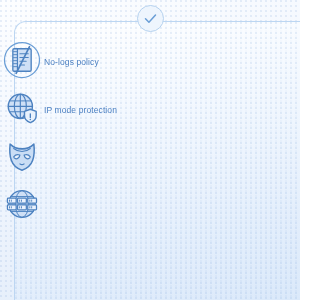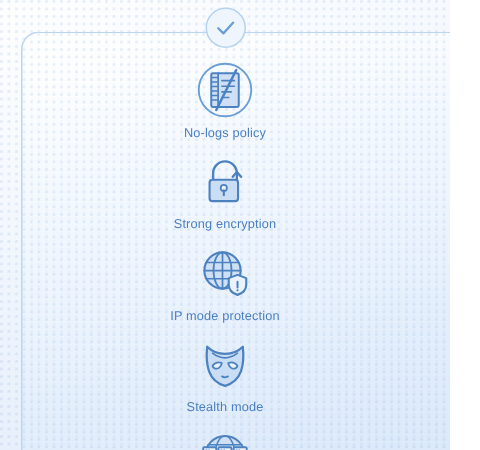--- a/index.html
+++ b/index.html
@@ -83,21 +83,21 @@
   
   #features {
     position: absolute;
     left: 0;
     right: 0;
     top: 40px;
   }
 
   .feature {
     display: flex;
-    flex-direction: column;
+    flex-direction: row;
     align-items: center;
     margin-bottom: 8px;
   }
   .feature-icon {
     width: 44px;
     height: 40px;
     display: flex;
     align-items: center;
     justify-content: center;
   }
@@ -145,33 +145,20 @@
           <line x1="21.5" y1="16.5" x2="31.5" y2="16.5" stroke="#4d82c0" stroke-width="1.3"></line>
           <line x1="21.5" y1="21" x2="31.5" y2="21" stroke="#4d82c0" stroke-width="1.3"></line>
           <line x1="21.5" y1="25.5" x2="29" y2="25.5" stroke="#4d82c0" stroke-width="1.3"></line>
           <line x1="21.5" y1="30" x2="27" y2="30" stroke="#4d82c0" stroke-width="1.3"></line>
           <line x1="33" y1="8" x2="17" y2="40" stroke="#4d82c0" stroke-width="2"></line>
         </svg>
       </span>
       <span class="feature-label">No-logs policy</span>
     </div>
 
-    <div class="feature">
-      <span class="feature-icon">
-        <svg width="38" height="38" viewBox="0 0 48 48" fill="none" stroke="#4d82c0" stroke-width="1.8" stroke-linecap="round" stroke-linejoin="round">
-          <path d="M14 23 v-6 a10 10 0 0 1 20 0" stroke="#4d82c0" stroke-width="2"></path>
-          <path d="M34 17 v6" stroke="#4d82c0" stroke-width="2"></path>
-          <polyline points="30.5,20 34,16 37.5,20" stroke="#4d82c0" stroke-width="2"></polyline>
-          <rect x="11" y="22.5" width="24" height="18" rx="2.5" fill="#c9ddf5" stroke="#4d82c0" stroke-width="1.8"></rect>
-          <circle cx="23" cy="29.5" r="2.6" fill="#eaf2fd" stroke="#4d82c0" stroke-width="1.5"></circle>
-          <line x1="23" y1="31.5" x2="23" y2="35.5" stroke="#4d82c0" stroke-width="1.8"></line>
-        </svg>
-      </span>
-      <span class="feature-label">Strong encryption</span>
-    </div>
 
     <div class="feature">
       <span class="feature-icon">
         <svg width="40" height="40" viewBox="0 0 48 48" fill="none" stroke="#4d82c0" stroke-width="1.5" stroke-linecap="round" stroke-linejoin="round">
           <circle cx="22" cy="22" r="14.5" fill="#cfe0f6" stroke="#4d82c0" stroke-width="1.7"></circle>
           <line x1="7.5" y1="22" x2="36.5" y2="22" stroke="#4d82c0" stroke-width="1.4"></line>
           <line x1="22" y1="7.5" x2="22" y2="36.5" stroke="#4d82c0" stroke-width="1.4"></line>
           <ellipse cx="22" cy="22" rx="7.2" ry="14.5" stroke="#4d82c0" stroke-width="1.4"></ellipse>
           <path d="M9 15.5 h26 M9 28.5 h26" stroke="#4d82c0" stroke-width="1.2"></path>
           <path d="M34 25.5 l7 2.6 v5.2 c0 4.4 -3.2 6.9 -7 8.2 c-3.8 -1.3 -7 -3.8 -7 -8.2 v-5.2 z" fill="#e9f2fd" stroke="#4d82c0" stroke-width="1.7"></path>
@@ -187,21 +174,20 @@
         <svg width="38" height="38" viewBox="0 0 48 48" fill="none" stroke="#4d82c0" stroke-width="1.8" stroke-linecap="round" stroke-linejoin="round">
           <path d="M9 9 c4.5 4.5 8.5 6 15 6 c6.5 0 10.5 -1.5 15 -6
                    c0.8 7.5 0.6 14.5 -1.5 20.5 c-2.2 6.2 -7 10.5 -13.5 12.5
                    c-6.5 -2 -11.3 -6.3 -13.5 -12.5 c-2.1 -6 -2.3 -13 -1.5 -20.5 z" fill="#c9ddf5" stroke="#4d82c0" stroke-width="1.9"></path>
           <path d="M13.5 14.5 c3.5 2.8 6.8 3.9 10.5 3.9 c3.7 0 7 -1.1 10.5 -3.9" stroke="#4d82c0" stroke-width="1.4" fill="none"></path>
           <path d="M13.5 25 c2 -2.6 5 -3.4 7.8 -2.2 c-0.6 3.4 -3.2 5.2 -5.6 4.6 c-1.3 -0.35 -2.1 -1.3 -2.2 -2.4 z" fill="#eaf2fd" stroke="#4d82c0" stroke-width="1.5"></path>
           <path d="M34.5 25 c-2 -2.6 -5 -3.4 -7.8 -2.2 c0.6 3.4 3.2 5.2 5.6 4.6 c1.3 -0.35 2.1 -1.3 2.2 -2.4 z" fill="#eaf2fd" stroke="#4d82c0" stroke-width="1.5"></path>
           <path d="M21.5 34 c1.6 1 3.4 1 5 0" stroke="#4d82c0" stroke-width="1.5" fill="none"></path>
         </svg>
       </span>
-      <span class="feature-label">Stealth mode</span>
     </div>
 
     <div class="feature">
       <span class="feature-icon">
         <svg width="42" height="40" viewBox="0 0 48 48" fill="none" stroke="#4d82c0" stroke-width="1.4" stroke-linecap="round" stroke-linejoin="round">
           <circle cx="24" cy="24" r="16" fill="#cfe0f6" stroke="#4d82c0" stroke-width="1.6"></circle>
           <line x1="8" y1="24" x2="40" y2="24" stroke="#4d82c0" stroke-width="1.2"></line>
           <ellipse cx="24" cy="24" rx="8" ry="16" stroke="#4d82c0" stroke-width="1.2"></ellipse>
           <path d="M10.5 15 h27 M10.5 33 h27" stroke="#4d82c0" stroke-width="1.1"></path>
           <g stroke="#4d82c0" stroke-width="1.5">

